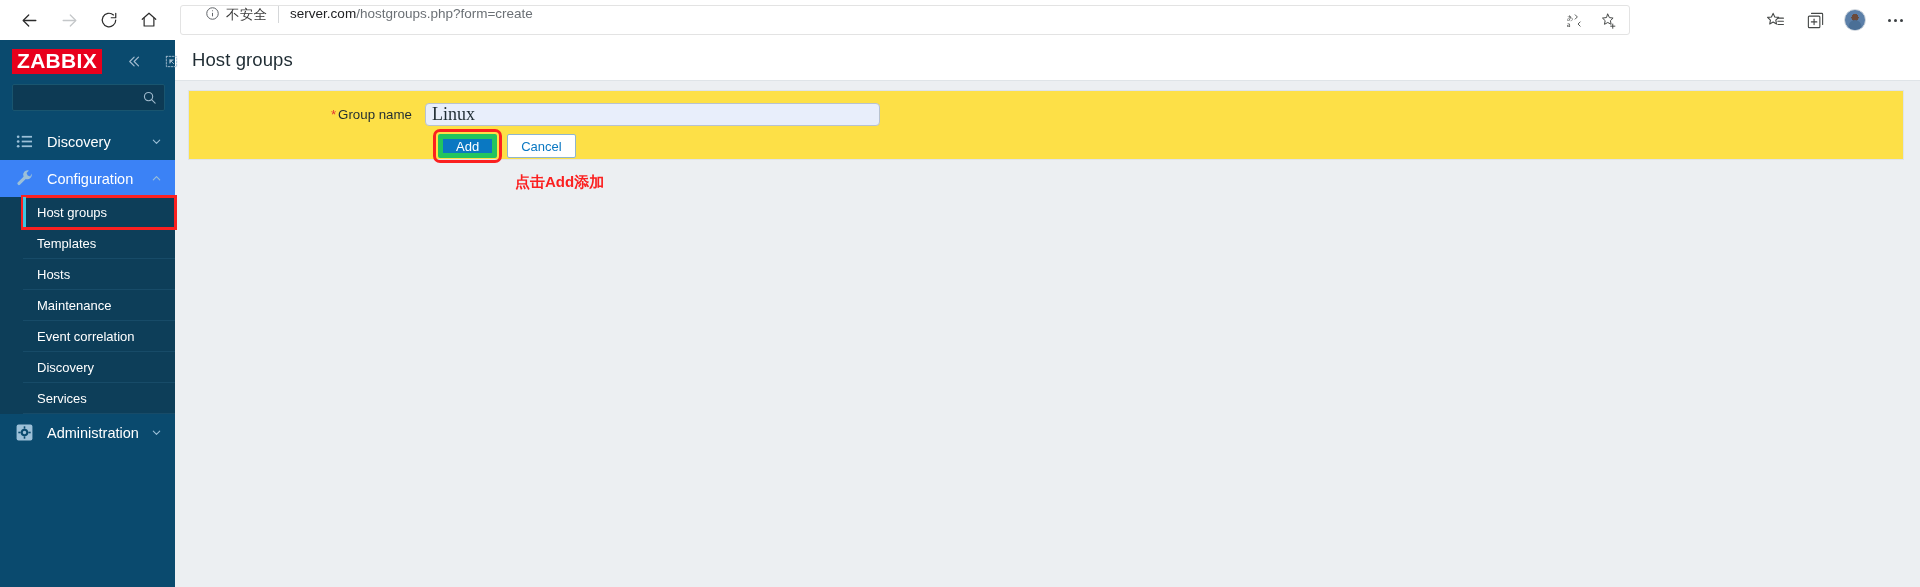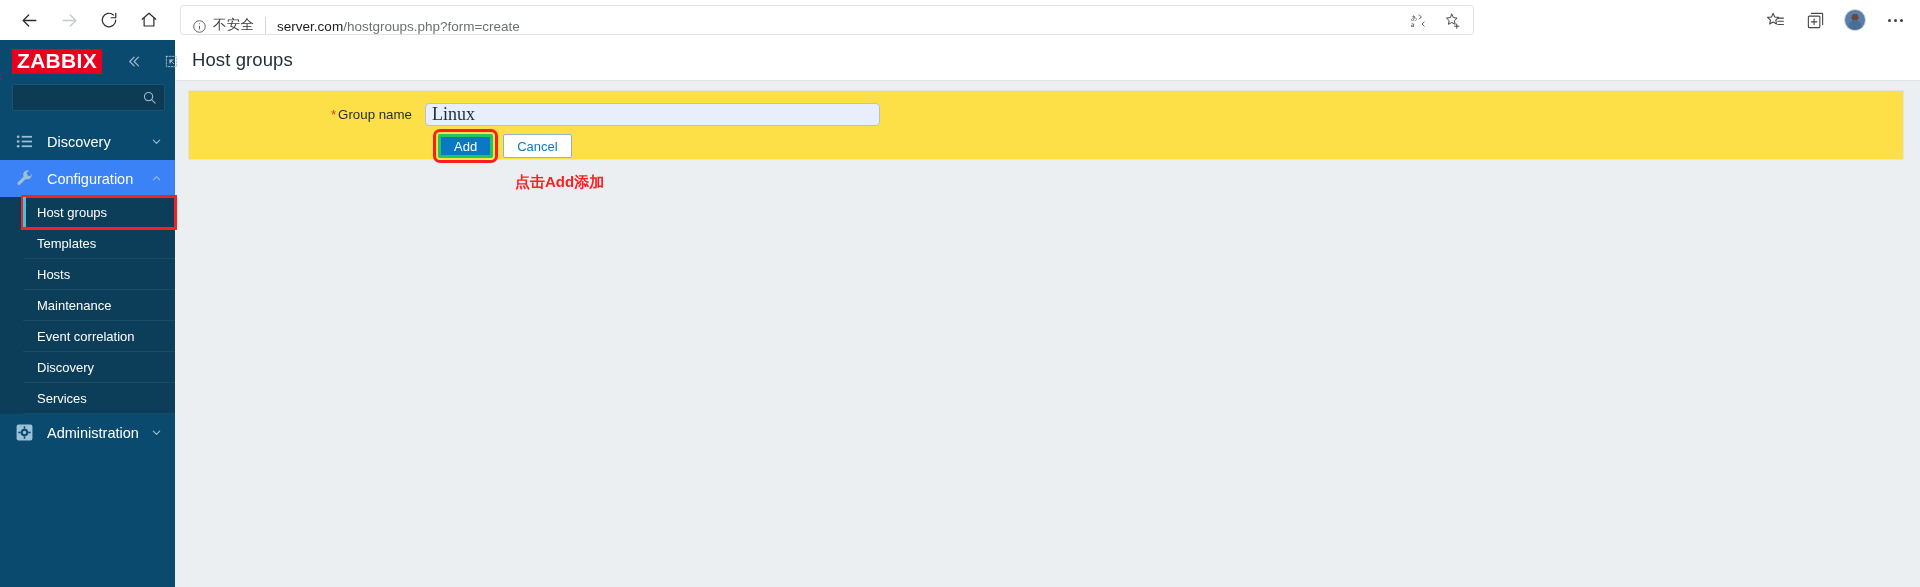--- a/index.html
+++ b/index.html
@@ -24,29 +24,29 @@
     width: 38px; height: 34px;
     display: flex; align-items: center; justify-content: center;
     border-radius: 3px;
     color: #2b2b2b;
   }
   .nav-btn.disabled { color: #c4c7c9; }
   .nav-btn svg { display: block; }
 
   .addressbar {
     flex: 0 0 auto;
-    width: 1294px;
+    width: 1450px;
     margin-left: 12px;
     height: 30px;
     background: #ffffff;
     border: 1px solid #e3e3e3;
     border-radius: 3px;
     display: flex;
-    align-items: flex-end;
-    padding: 0 11px;
+    align-items: flex-start;
+    padding: 0 24px;
     position: relative;
   }
   .info-icon { color: #5f6368; display: flex; align-items: center; margin-right: 6px; }
   .security-text {
     font-size: 13.5px; color: #3b3b3b; white-space: nowrap;
     letter-spacing: .2px;
   }
   .addr-divider {
     width: 1px; height: 17px; background: #d5d7d9;
     margin: 0 11px;
@@ -234,21 +234,21 @@
     font-size: 13px;
     border-radius: 2px;
     padding: 0 13px;
     display: flex; align-items: center; justify-content: center;
     font-family: "Liberation Sans", sans-serif;
     white-space: nowrap;
   }
   .btn-primary {
     background: #0a78c2;
     color: #ffffff;
-    border: 3px solid #22c55e;
+    border: 5px solid #22c55e;
     min-width: 43px;
   }
   .btn-secondary {
     background: #ffffff;
     color: #0a78c2;
     border: 1px solid #8fb5cd;
     min-width: 54px;
   }
   .btn-annotated {
     outline: 3px solid #fb2020;

